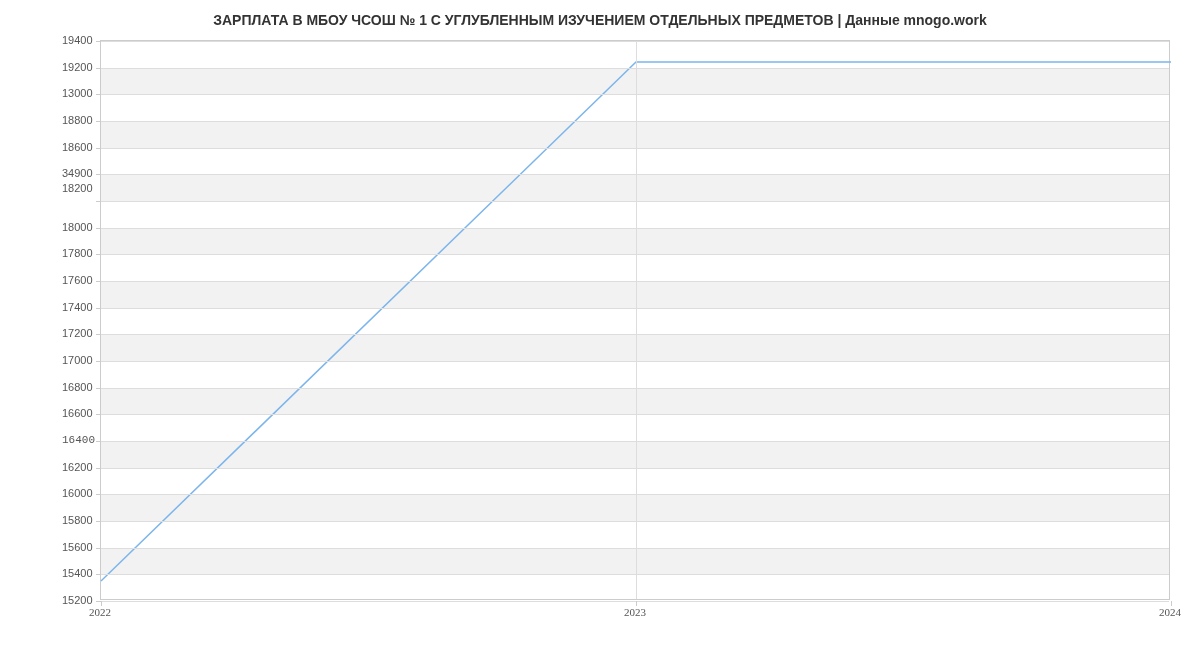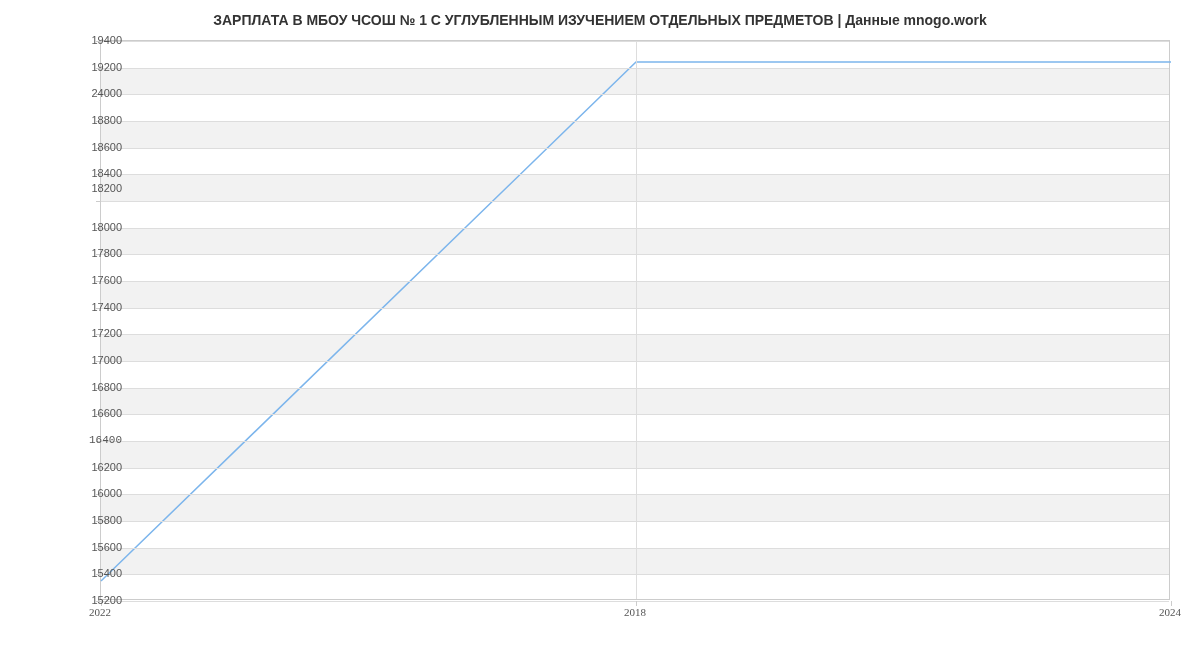--- a/index.html
+++ b/index.html
@@ -44,21 +44,21 @@
   .grid-v {
     position: absolute;
     top: 0; height: 100%;
     width: 1px;
     background: #ddd;
   }
   .ytick {
     position: absolute;
     right: 1078px;
     width: 60px;
-    text-align: right;
+    text-align: left;
     font-size: 11px;
     color: #555;
     transform: translateY(-50%);
   }
   .xtick {
     position: absolute;
     top: 564px;
     font-size: 11px;
     color: #555;
     transform: translateX(-50%);
@@ -166,21 +166,21 @@
 <div class="ytick" style="top: 440px; font-family: Liberation Mono, monospace;">16400</div>
 <div class="ytick" style="top: 413.333px;">16600</div>
 <div class="ytick" style="top: 386.667px;">16800</div>
 <div class="ytick" style="top: 360px;">17000</div>
 <div class="ytick" style="top: 333.333px;">17200</div>
 <div class="ytick" style="top: 306.667px;">17400</div>
 <div class="ytick" style="top: 280px;">17600</div>
 <div class="ytick" style="top: 253.333px;">17800</div>
 <div class="ytick" style="top: 226.667px;">18000</div>
 <div class="ytick" style="top: 188px;">18200</div>
-<div class="ytick" style="top: 173.333px;">18400</div>
+<div class="ytick" style="top: 173.333px;">34900</div>
 <div class="ytick" style="top: 146.667px;">18600</div>
 <div class="ytick" style="top: 120px;">18800</div>
-<div class="ytick" style="top: 93.3333px;">24000</div>
+<div class="ytick" style="top: 93.3333px;">13000</div>
 <div class="ytick" style="top: 66.6667px;">19200</div>
 <div class="ytick" style="top: 40px;">19400</div>
 <div class="xtick" style="left: 100px; top: 606px;">2022</div>
-<div class="xtick" style="left: 635px; top: 606px;">2018</div>
+<div class="xtick" style="left: 635px; top: 606px;">2023</div>
 <div class="xtick" style="left: 1170px; top: 606px;">2024</div>
 
 </body></html>

